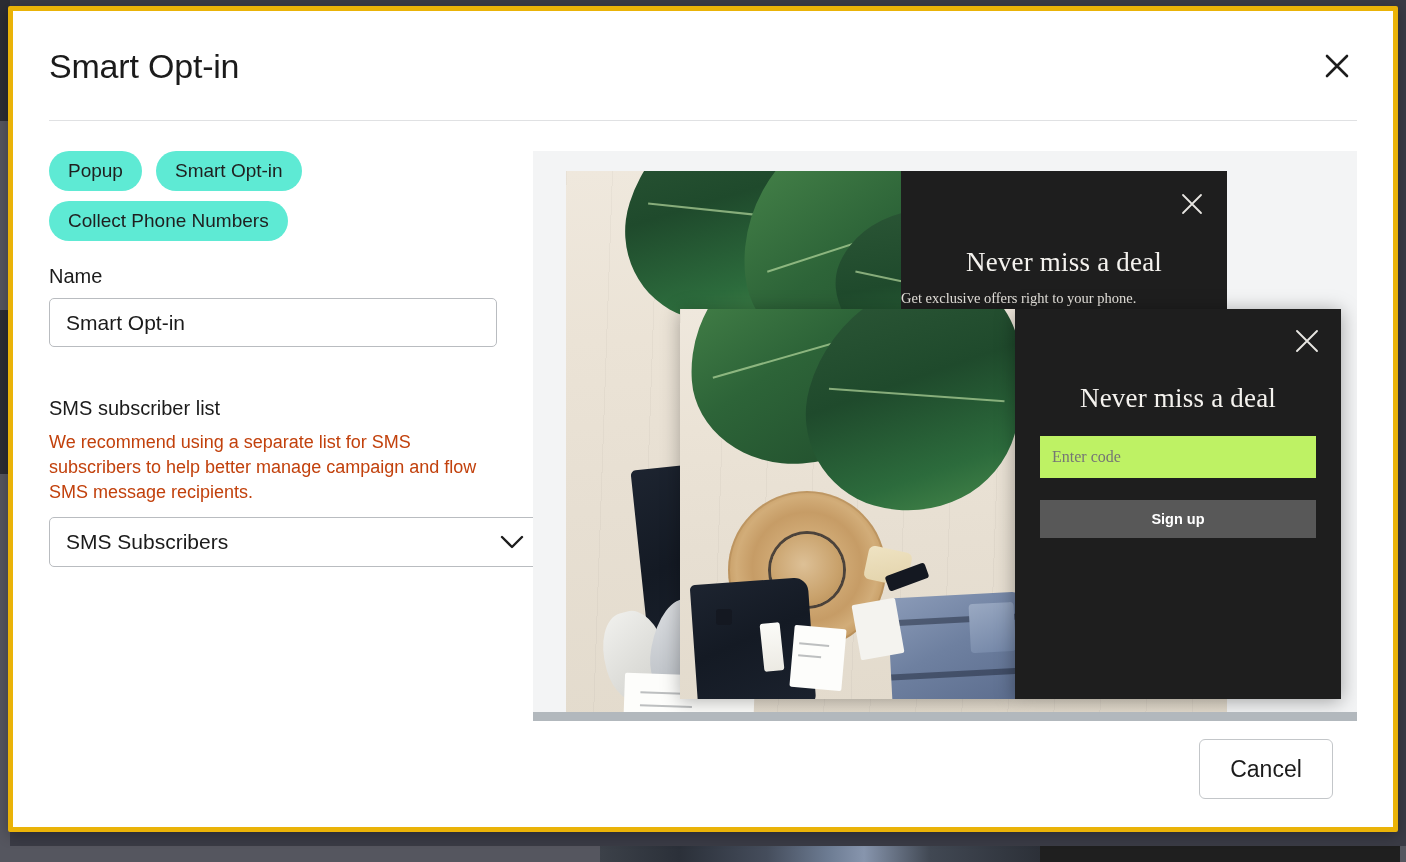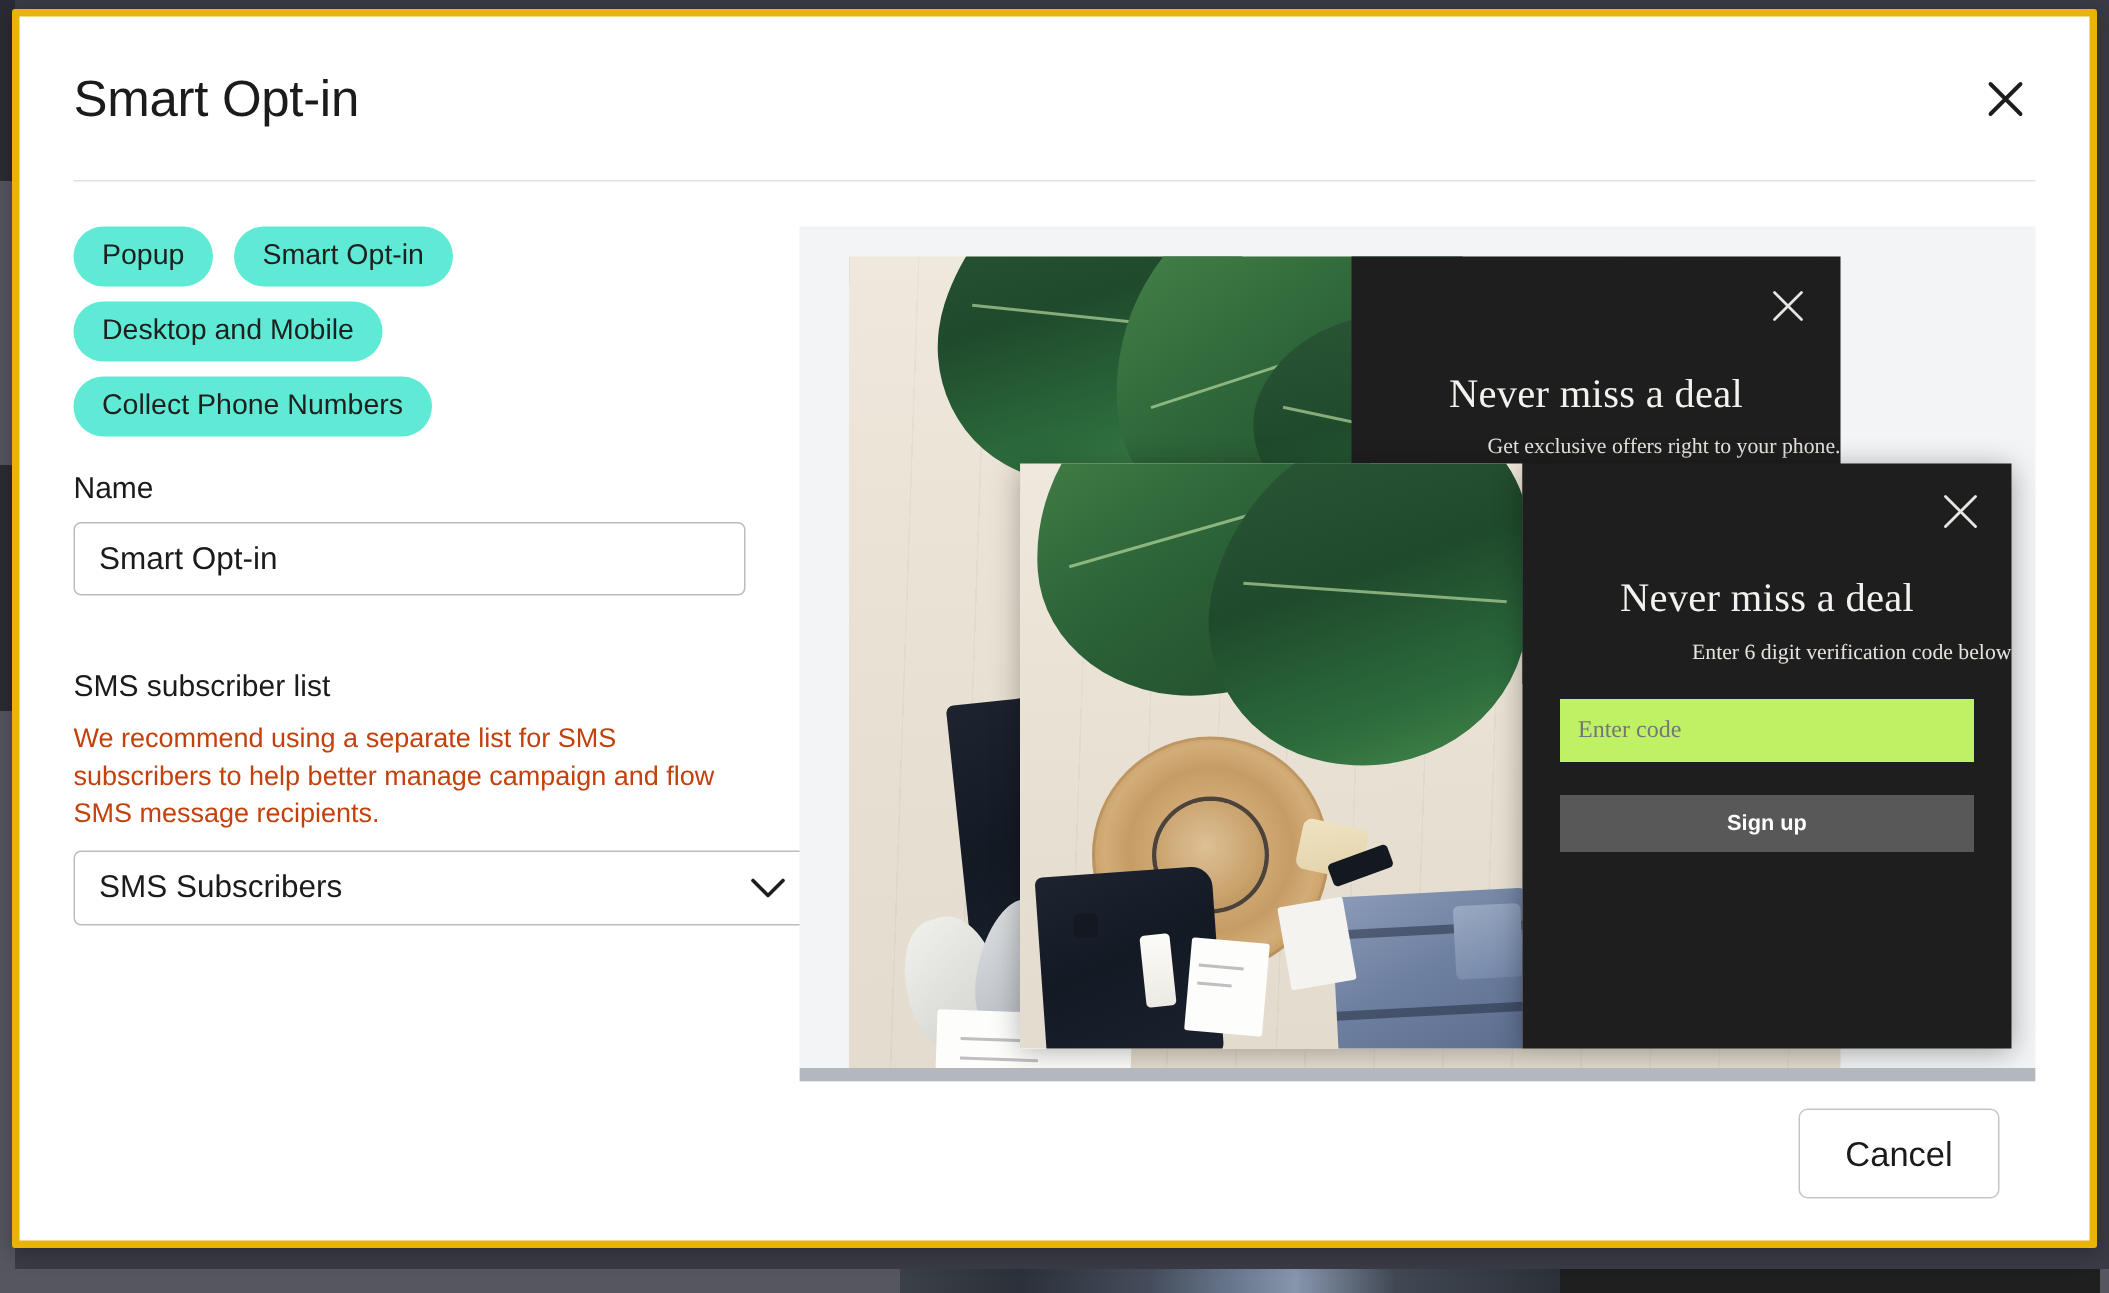--- a/index.html
+++ b/index.html
@@ -271,21 +271,21 @@
     cursor: pointer;
     display: flex; align-items: center; justify-content: center;
   }
   .popup-head {
     font-family: "Liberation Serif", serif;
     text-align: center;
     color: #f4f2ee;
   }
   .popup-sub {
     font-family: "Liberation Serif", serif;
-    text-align: right;
+    text-align: left;
     color: #e6e3dd;
   }
   .popup-input {
     background: #bef264;
     border: none;
     font-family: "Liberation Serif", serif;
     color: #6c6c6c;
     outline: none;
   }
   .popup-link {
@@ -387,21 +387,20 @@
     <div class="header-divider"></div>
   </div>
 
   <div id="modal-body">
 
     <div id="left-col">
 
       <div id="tag-list">
         <span class="tag-pill">Popup</span>
         <span class="tag-pill">Smart Opt-in</span>
-        <span class="tag-pill">Desktop and Mobile</span>
         <span class="tag-pill">Collect Phone Numbers</span>
       </div>
 
       <div class="field-block">
         <div class="field-label">Name</div>
         <input class="text-input" type="text" value="Smart Opt-in" style="">
       </div>
 
       <div class="field-block tight">
         <div class="field-label">SMS subscriber list</div>
@@ -483,21 +482,20 @@
         <div class="white-card" style="left:176px; top:292px; width:44px; height:56px; transform:rotate(-10deg);"></div>
       </div>
 
       <div class="popup-card" id="popup-front">
         <div class="popup-close">
           <svg width="26" height="26" viewBox="0 0 26 26" aria-hidden="true">
             <path d="M3 3 L23 23 M23 3 L3 23" stroke="#e8e6e2" stroke-width="1.9" stroke-linecap="round"></path>
           </svg>
         </div>
         <div class="popup-head">Never miss a deal</div>
-        <div class="popup-sub">Enter 6 digit verification code below</div>
         <input class="popup-input" type="text" placeholder="Enter code" style="">
         <button class="popup-signup">Sign up</button>
       </div>
 
       <div id="preview-scrollbar">
         <div class="thumb"></div>
       </div>
     </div>
 
   </div>

